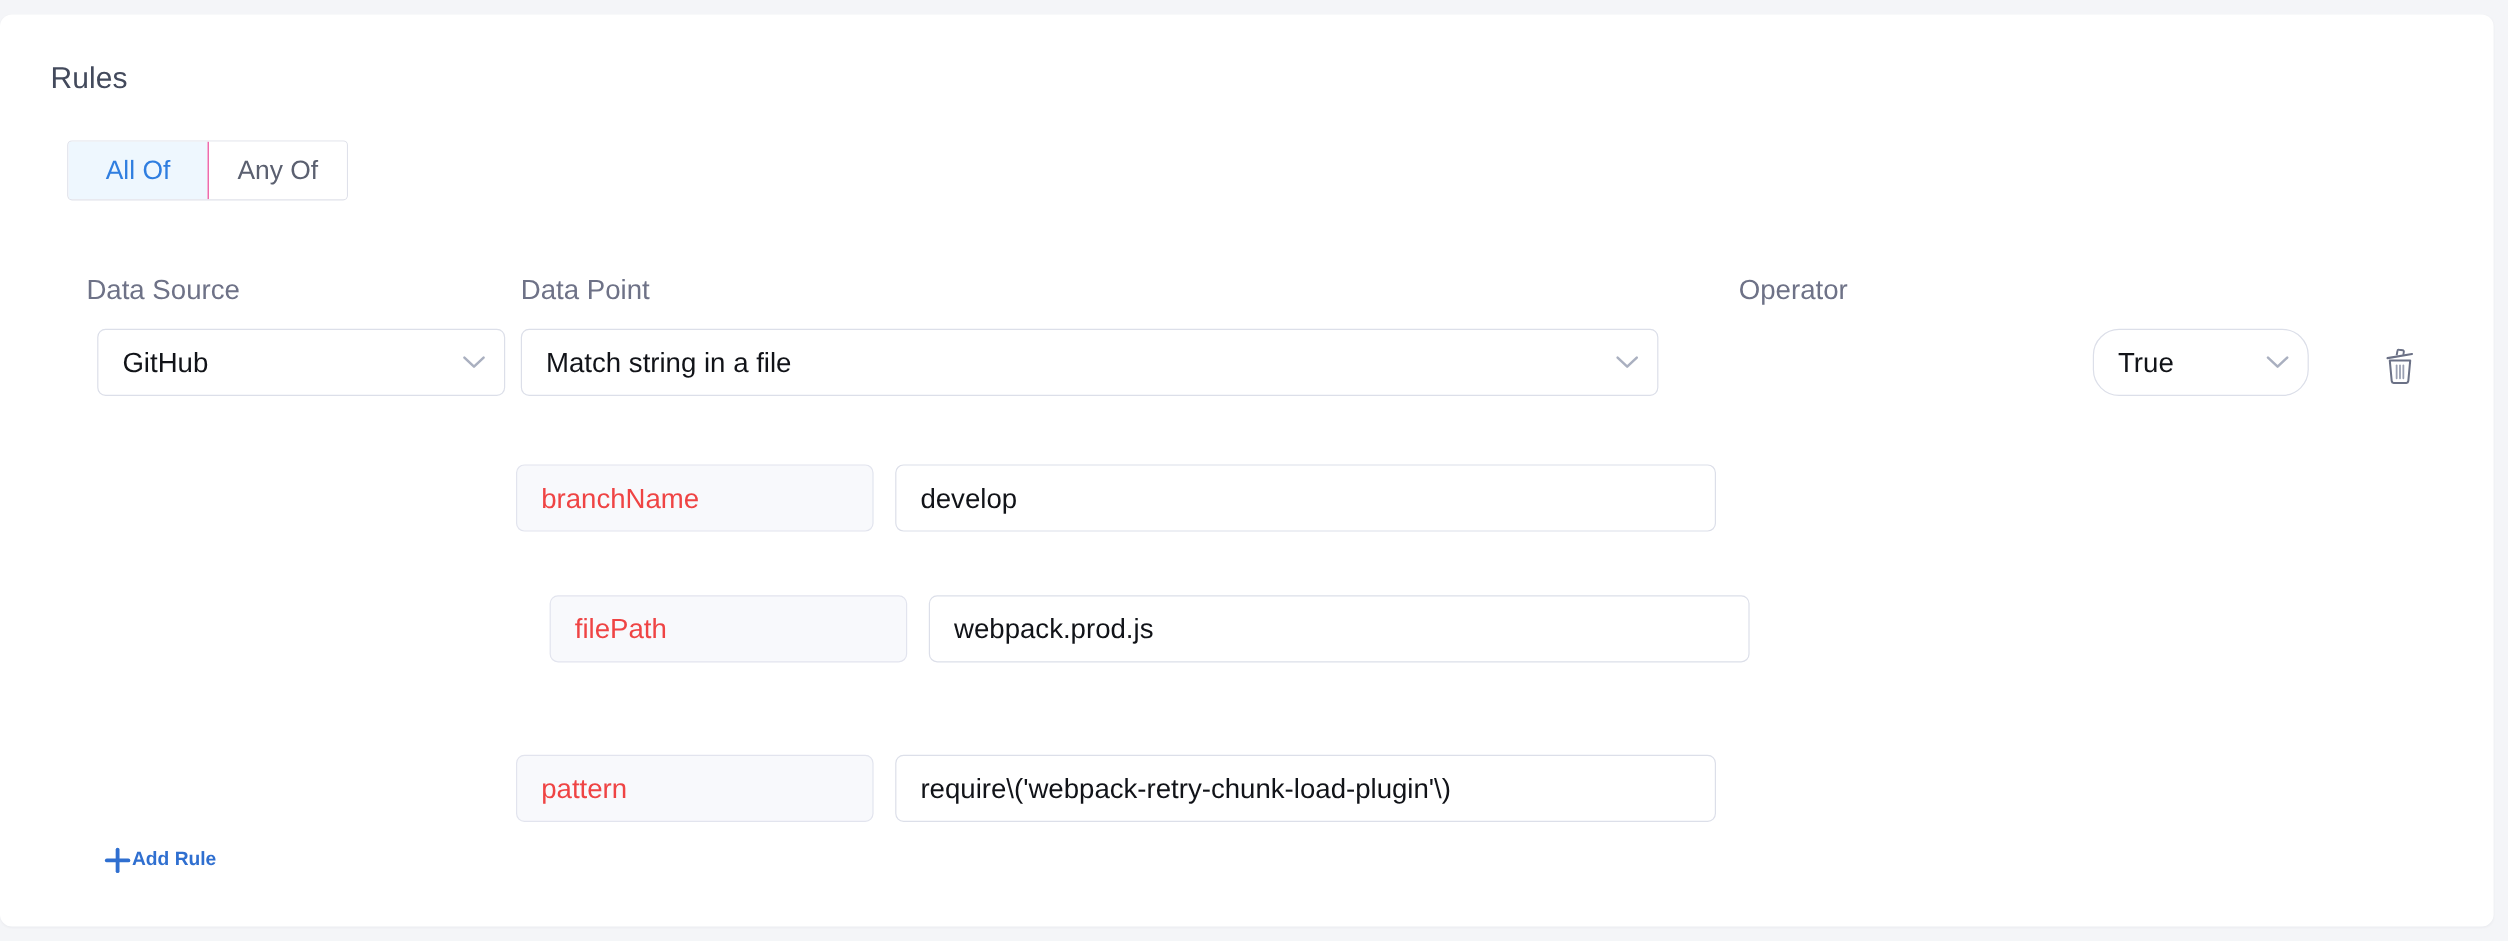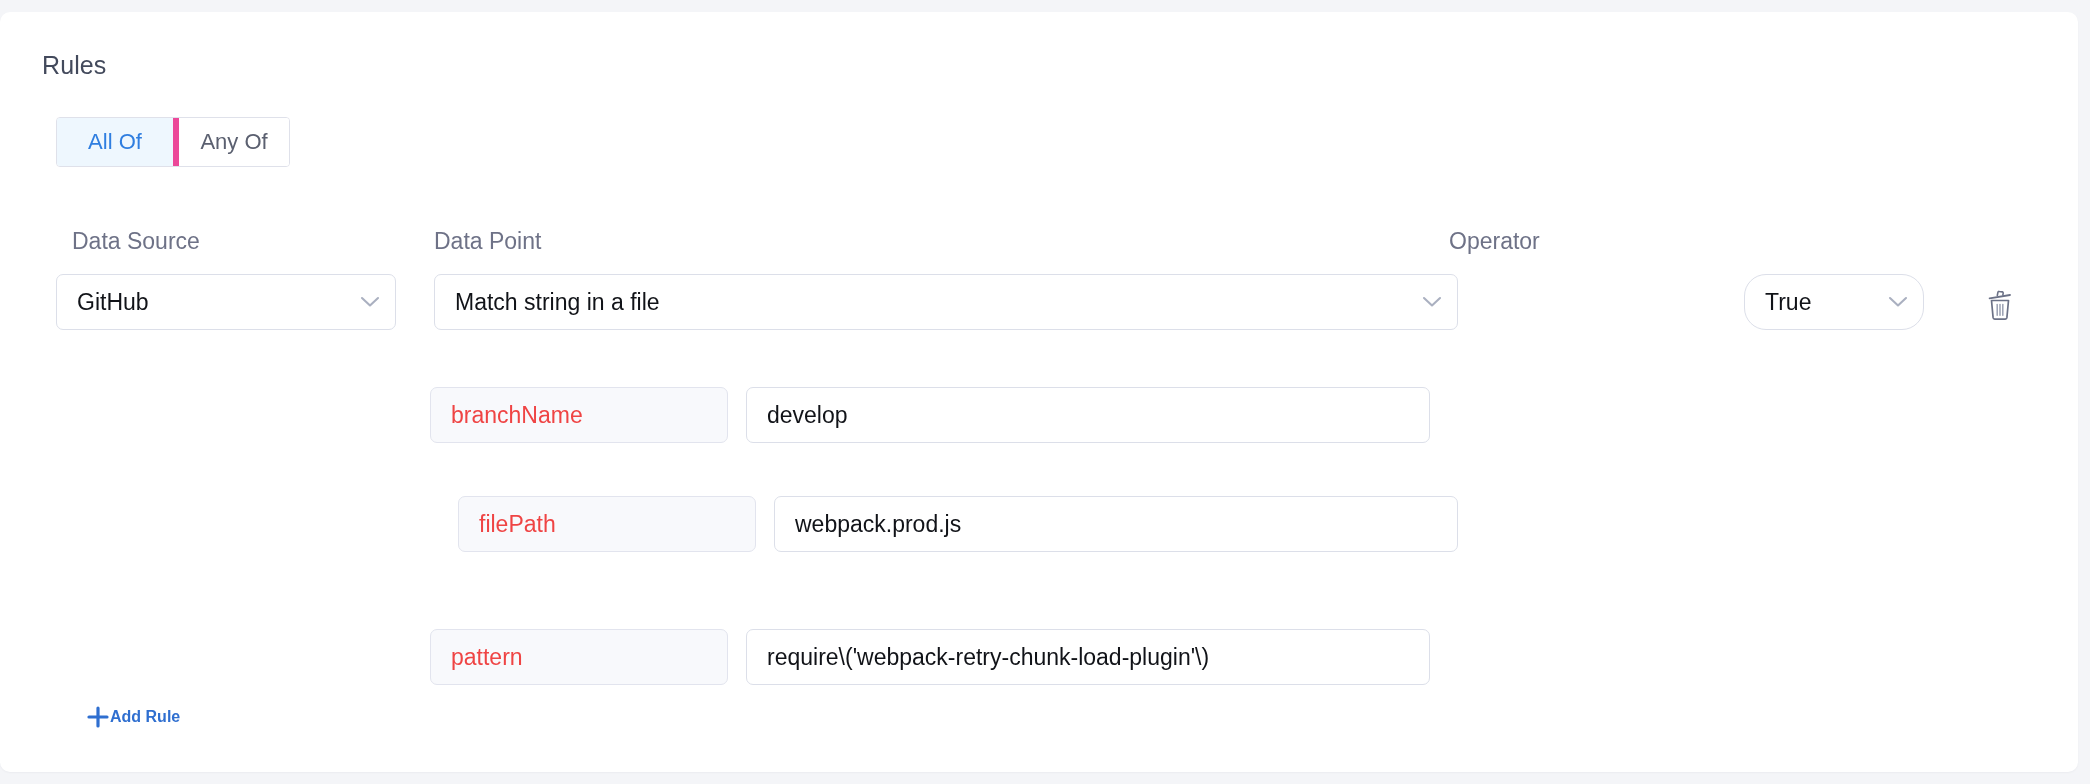--- a/index.html
+++ b/index.html
@@ -70,21 +70,21 @@
     min-width: 116px;
     padding: 0 20px;
     font-size: 22px;
     color: #5b6070;
     background: #ffffff;
     cursor: pointer;
     user-select: none;
     white-space: nowrap;
   }
   .seg-btn + .seg-btn {
-    border-left: 6px solid #ec4899;
+    border-left: 1px solid #ec4899;
   }
   .seg-btn.active {
     background: #eef7fe;
     color: #2f7ee0;
   }
 
   
   .col-label {
     position: absolute;
     font-size: 23px;
@@ -120,22 +120,22 @@
     flex: 0 0 auto;
     width: 34px;
     height: 100%;
     display: flex;
     align-items: center;
     justify-content: center;
     margin-right: 8px;
   }
   .chevron svg { display: block; }
 
-  .sel-datasource { left: 56px;   top: 262px; width: 340px; }
-  .sel-datapoint  { left: 434px;  top: 262px; width: 1024px; align-items: center; }
+  .sel-datasource { left: 81px;   top: 262px; width: 340px; }
+  .sel-datapoint  { left: 434px;  top: 262px; width: 948px; align-items: center; }
   .sel-operator   { left: 1449px; top: 262px; width: 278px; }
   .sel-value      { left: 1744px; top: 262px; width: 180px; border-radius: 22px; }
 
   
   .trash-btn {
     position: absolute;
     left: 1978px;
     top: 272px;
     width: 44px;
     height: 44px;

